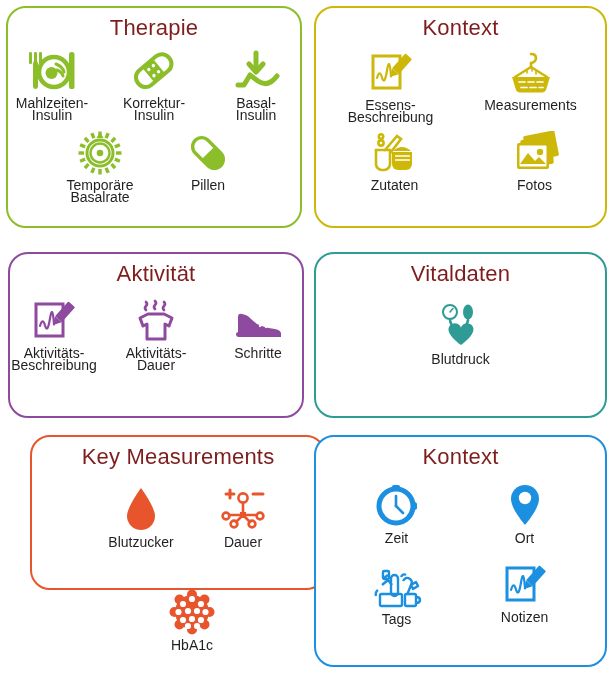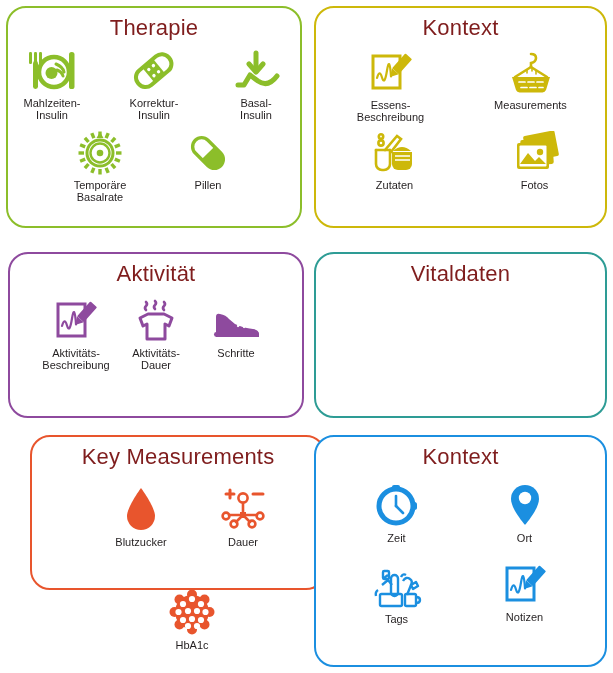--- a/index.html
+++ b/index.html
@@ -47,21 +47,21 @@
     flex-direction: column;
     align-items: center;
     justify-content: flex-start;
     text-align: center;
   }
   .icon {
     display: block;
     line-height: 0;
   }
   .item-label {
-    font-size: 11px;
+    font-size: 14px;
     line-height: 11.5px;
     color: #231f20;
     margin-top: 5px;
     white-space: pre-line;
     font-family: "Liberation Sans", sans-serif;
   }
 
   
   #panel-therapie   { left: 6px;   top: 6px;   width: 296px; height: 222px; }
   #panel-nahrung    { left: 314px; top: 6px;   width: 293px; height: 222px; }
@@ -76,21 +76,21 @@
   #panel-therapie .row2 { margin-top: 10px; gap: 30px; }
   #panel-therapie .row2 .item { width: 78px; }
 
   
   #panel-nahrung .row1 { margin-top: 10px; gap: 44px; }
   #panel-nahrung .row1 .item { width: 96px; }
   #panel-nahrung .row2 { margin-top: 8px; gap: 44px; padding-left: 8px; }
   #panel-nahrung .row2 .item { width: 96px; }
 
   
-  #panel-aktivitaet .row1 { margin-top: 12px; }
+  #panel-aktivitaet .row1 { margin-top: 12px; gap: 22px; }
   #panel-aktivitaet .row1 .item { width: 80px; }
 
   
   #panel-vitaldaten .row1 { margin-top: 16px; gap: 42px; }
   #panel-vitaldaten .row1 .item { width: 76px; }
 
   
   #panel-keymeas .row1 { margin-top: 16px; gap: 40px; padding-left: 28px; }
   #panel-keymeas .row1 .item { width: 62px; }
 
@@ -357,20 +357,33 @@
         </span>
         <span class="item-label">Schritte</span>
       </div>
     </div>
   </div>
 
   <div class="panel" id="panel-vitaldaten" style="border-color: rgb(46, 156, 149);">
     <div class="panel-title">Vitaldaten</div>
 
     <div class="items row1">
+      <div class="item">
+        <span class="icon">
+          <svg width="46" height="46" viewBox="0 0 46 46">
+            <circle cx="12" cy="9" r="7" fill="none" stroke="#2e9c95" stroke-width="2"></circle>
+            <path d="M12 9 L15 5.5" stroke="#2e9c95" stroke-width="1.6" stroke-linecap="round"></path>
+            <path d="M12 16 q0 5 4 8" stroke="#2e9c95" stroke-width="2.6" fill="none" stroke-linecap="round"></path>
+            <ellipse cx="30" cy="9" rx="5" ry="7.5" fill="#2e9c95"></ellipse>
+            <path d="M30 17 q-1 6 -5 9" stroke="#2e9c95" stroke-width="2.6" fill="none" stroke-linecap="round"></path>
+            <path d="M23 42 C 9 32 8 24 14 21 C 19 18.5 23 23 23 25 C 23 23 27 18.5 32 21 C 38 24 37 32 23 42 Z" fill="#2e9c95"></path>
+          </svg>
+        </span>
+        <span class="item-label">Blutdruck</span>
+      </div>
 
     </div>
   </div>
 
   <div class="panel" id="panel-keymeas" style="border-color: rgb(232, 85, 45); margin-left: 24px;">
     <div class="panel-title">Key Measurements</div>
 
     <div class="items row1">
       <div class="item">
         <span class="icon">

